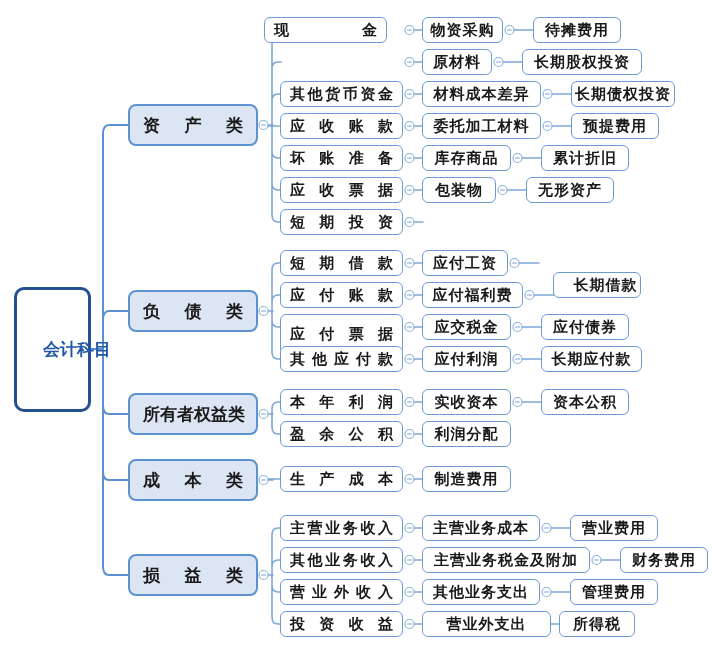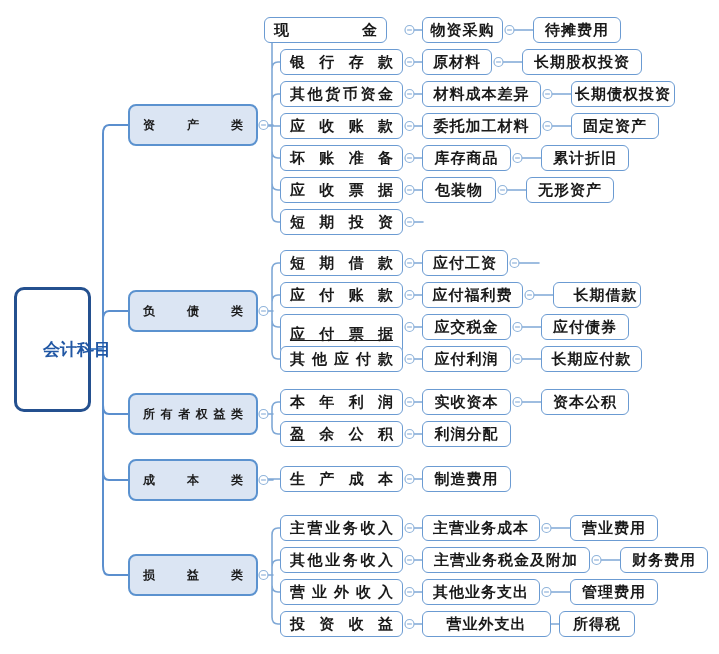--- a/index.html
+++ b/index.html
@@ -6,21 +6,21 @@
   .canvas{position:relative;width:719px;height:654px;background:var(--background,#fff);overflow:hidden;
           font-family:"Liberation Sans","DejaVu Sans",sans-serif;}
   #links{position:absolute;left:0;top:0;width:719px;height:654px;z-index:0;}
   .node{position:absolute;box-sizing:border-box;z-index:2;background:#fff;
         border:1.5px solid var(--node-border,#6b9bd2);border-radius:6px;
         display:flex;align-items:center;color:var(--node-text,#1a1a1a);
         font-size:15px;font-weight:600;white-space:nowrap;}
   .l2{padding:0 9px;}
   .l34{justify-content:center;padding:0 3px;}
   .cat{background:var(--category-fill,#dbe5f3);border:2px solid var(--category-border,#5b92cf);
-       border-radius:8px;font-size:12px;font-weight:700;padding:0 13px;}
+       border-radius:8px;font-size:17px;font-weight:700;padding:0 13px;}
   .root{border:3px solid var(--root-border,#24508f);border-radius:10px;justify-content:center;}
   .rootlbl{display:block;width:19px;margin:auto;font-size:17px;font-weight:700;line-height:29px;
            color:var(--root-text,#2157a4);word-break:break-all;text-align:center;}
   .j{display:block;width:100%;text-align:justify;text-align-last:justify;text-justify:inter-character;}
   .c{letter-spacing:1px;}
 </style>
 </head>
 <body>
 
 <div class="canvas">
@@ -203,23 +203,20 @@
 
   <div class="node l2" id="n0r0a" style="left: 264px; top: 17px; width: 123px; height: 26px;">
       <span class="j">现金</span>
     </div>
   <div class="node l34" id="n0r0b" style="left: 422px; top: 17px; width: 81px; height: 26px;">
       <span class="c">物资采购</span>
     </div>
   <div class="node l34" id="n0r0c" style="left: 533px; top: 17px; width: 88px; height: 26px;">
       <span class="c">待摊费用</span>
     </div>
-  <div class="node l2" id="n0r1a" style="left: 280px; top: 49px; width: 123px; height: 26px;">
-      <span class="j">银行存款</span>
-    </div>
   <div class="node l34" id="n0r1b" style="left: 422px; top: 49px; width: 70px; height: 26px;">
       <span class="c">原材料</span>
     </div>
   <div class="node l34" id="n0r1c" style="left: 522px; top: 49px; width: 120px; height: 26px;">
       <span class="c">长期股权投资</span>
     </div>
   <div class="node l2" id="n0r2a" style="left: 280px; top: 81px; width: 123px; height: 26px;">
       <span class="j">其他货币资金</span>
     </div>
   <div class="node l34" id="n0r2b" style="left: 422px; top: 81px; width: 119px; height: 26px;">
@@ -228,21 +225,21 @@
   <div class="node l34" id="n0r2c" style="left: 571px; top: 81px; width: 104px; height: 26px;">
       <span class="c">长期债权投资</span>
     </div>
   <div class="node l2" id="n0r3a" style="left: 280px; top: 113px; width: 123px; height: 26px;">
       <span class="j">应收账款</span>
     </div>
   <div class="node l34" id="n0r3b" style="left: 422px; top: 113px; width: 119px; height: 26px;">
       <span class="c">委托加工材料</span>
     </div>
   <div class="node l34" id="n0r3c" style="left: 571px; top: 113px; width: 88px; height: 26px;">
-      <span class="c">固定资产</span>
+      <span class="c">预提费用</span>
     </div>
   <div class="node l2" id="n0r4a" style="left: 280px; top: 145px; width: 123px; height: 26px;">
       <span class="j">坏账准备</span>
     </div>
   <div class="node l34" id="n0r4b" style="left: 422px; top: 145px; width: 89px; height: 26px;">
       <span class="c">库存商品</span>
     </div>
   <div class="node l34" id="n0r4c" style="left: 541px; top: 145px; width: 88px; height: 26px;">
       <span class="c">累计折旧</span>
     </div>
@@ -264,24 +261,24 @@
     </div>
   <div class="node l34" id="n1r0b" style="left: 422px; top: 250px; width: 86px; height: 26px;">
       <span class="c">应付工资</span>
     </div>
   <div class="node l2" id="n1r1a" style="left: 280px; top: 282px; width: 123px; height: 26px;">
       <span class="j">应付账款</span>
     </div>
   <div class="node l34" id="n1r1b" style="left: 422px; top: 282px; width: 101px; height: 26px;">
       <span class="c">应付福利费</span>
     </div>
-  <div class="node l34" id="n1r1c" style="left: 553px; top: 282px; width: 88px; height: 26px; padding-left: 20px;">
+  <div class="node l34" id="n1r1c" style="left: 553px; top: 272px; width: 88px; height: 26px; padding-left: 20px;">
       <span class="c">长期借款</span>
     </div>
-  <div class="node l2" id="n1r2a" style="left: 280px; top: 314px; width: 123px; height: 40px; text-decoration: underline;">
+  <div class="node l2" id="n1r2a" style="left: 280px; top: 314px; width: 123px; height: 40px;">
       <span class="j">应付票据</span>
     </div>
   <div class="node l34" id="n1r2b" style="left: 422px; top: 314px; width: 89px; height: 26px;">
       <span class="c">应交税金</span>
     </div>
   <div class="node l34" id="n1r2c" style="left: 541px; top: 314px; width: 88px; height: 26px;">
       <span class="c">应付债券</span>
     </div>
   <div class="node l2" id="n1r3a" style="left: 280px; top: 346px; width: 123px; height: 26px;">
       <span class="j">其他应付款</span>

